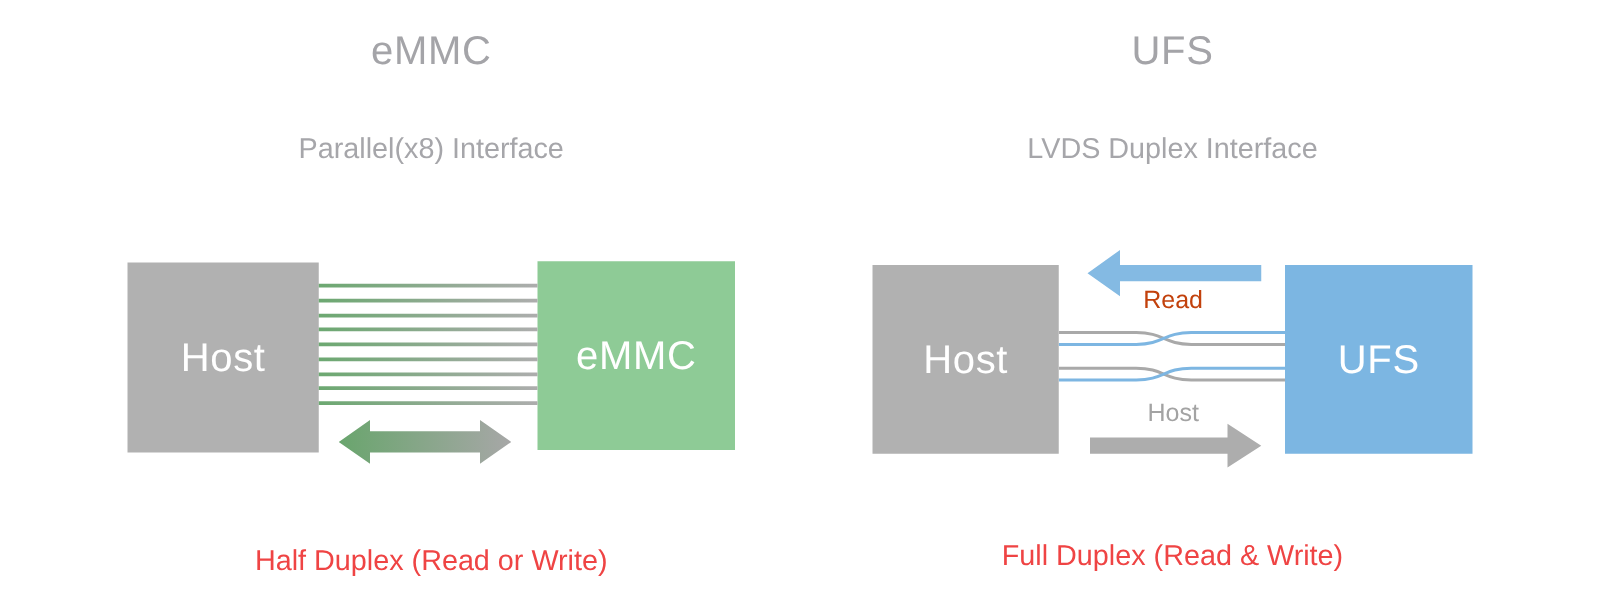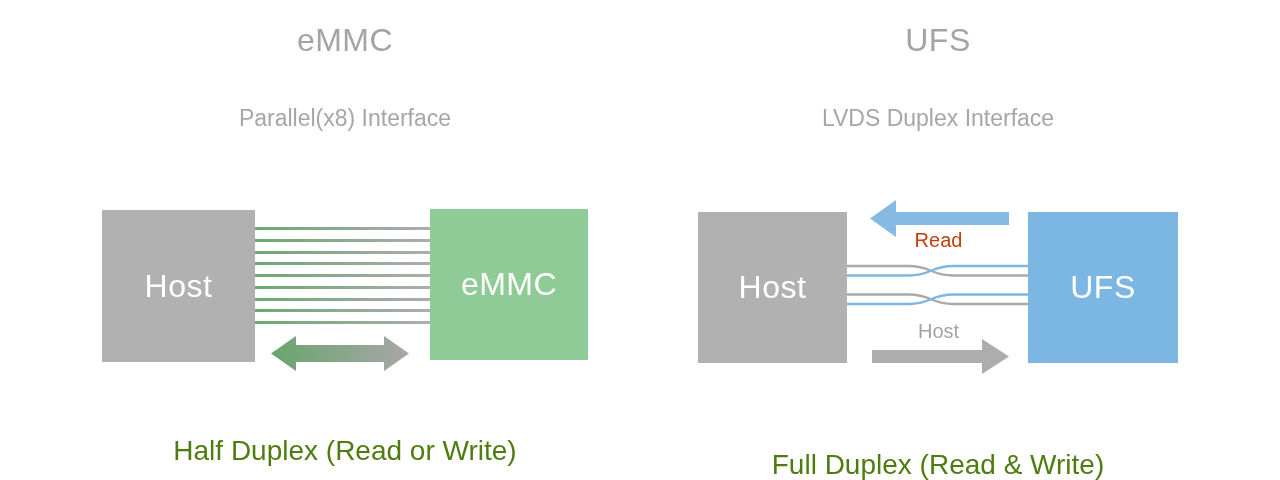--- a/index.html
+++ b/index.html
@@ -2,21 +2,21 @@
 <html><head>
 <meta charset="utf-8">
 <style>
   html,body{margin:0;padding:0;background:#ffffff;}
   .canvas{position:relative;width:1280px;height:480px;background:#ffffff;overflow:hidden;
           font-family:"Liberation Sans", sans-serif;}
   .abs{position:absolute;}
   .center-text{text-align:center;}
   .title{font-size:32px;color:#a4a4a8;letter-spacing:0.5px;line-height:1;}
   .subtitle{font-size:23px;color:#a6a6aa;line-height:1;}
-  .caption{font-size:28px;color:#4d7c0f;line-height:1;}
+  .caption{font-size:23px;color:#ef4444;line-height:1;}
   .box{display:flex;align-items:center;justify-content:center;}
   .box span{color:#ffffff;font-size:32px;letter-spacing:0.5px;}
   .bus{overflow:visible;}
   .bus-line{position:absolute;left:0;width:100%;height:3px;}
   .small-label{font-size:20px;line-height:1;}
   
   #emmc-title   {left:102px;top:24px;width:486px;}
   #emmc-sub     {left:102px;top:107px;width:486px;}
   #emmc-host    {left:102px;top:210px;width:153px;height:152px;}
   #emmc-dev     {left:430px;top:209px;width:158px;height:151px;}
@@ -25,21 +25,21 @@
   #emmc-cap     {left:102px;top:437px;width:486px;}
   #ufs-title    {left:698px;top:24px;width:480px;}
   #ufs-sub      {left:698px;top:107px;width:480px;}
   #ufs-host     {left:698px;top:212px;width:149px;height:151px;}
   #ufs-dev      {left:1028px;top:212px;width:150px;height:151px;}
   #read-arrow   {left:869px;top:199px;}
   #read-label   {left:848px;top:230px;width:181px;}
   #pairs-svg    {left:847px;top:260px;}
   #write-label  {left:848px;top:321px;width:181px;}
   #write-arrow  {left:872px;top:338px;}
-  #ufs-cap      {left:698px;top:451px;width:480px;}
+  #ufs-cap      {left:698px;top:433px;width:480px;}
 </style>
 </head>
 <body>
 
 <div class="canvas">
 
   <section>
     <div id="emmc-title" class="abs center-text title">eMMC</div>
     <div id="emmc-sub" class="abs center-text subtitle">Parallel(x8) Interface</div>
 

